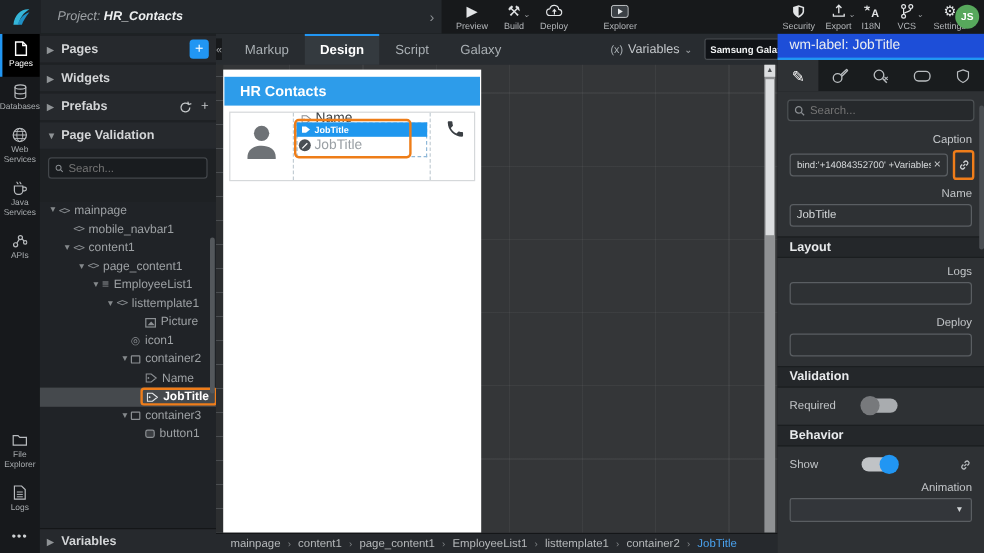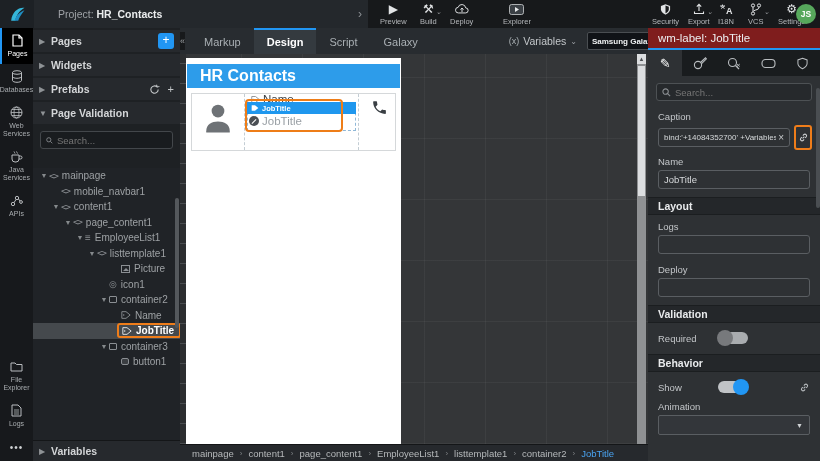--- a/index.html
+++ b/index.html
@@ -5,21 +5,21 @@
   * { margin:0; padding:0; box-sizing:border-box; }
   html,body { width:820px; height:461px; overflow:hidden; background:#17191c;
     font-family:"Liberation Sans", sans-serif; -webkit-font-smoothing:antialiased; }
   .abs { position:absolute; }
   svg { display:block; }
 
   
   #topbar { position:absolute; left:0; top:0; width:820px; height:28px; background:#17191b; z-index:30; }
   #topbar-left { position:absolute; left:0; top:0; width:368px; height:28px; background:#24282c; display:flex; align-items:center; }
   #logo-tile { width:34px; height:28px; background:#1d2125; display:flex; align-items:center; justify-content:center; }
-  #project { margin-left:24px; font-size:10.5px; color:#9ea2a6; white-space:nowrap; }
+  #project { margin-left:14px; font-size:10.5px; color:#9ea2a6; white-space:nowrap;font-style:italic; }
   #project b { color:#eceeef; font-weight:bold; }
   #proj-chevron { margin-left:auto; margin-right:6px; color:#8b8f93; font-size:12px; }
   #main-box { display:flex; align-items:center; height:20px; width:108px; background:#0e1114; border:1px solid #4a4e52; border-radius:2px; margin-right:8px; }
   #main-page-icon { width:18px; height:18px; background:#5d6267; display:flex; align-items:center; justify-content:center; }
   #main-page-icon i { display:block; width:8px; height:11px; background:#e8eaec; border-radius:1px; }
   #main-box .lbl { flex:1; color:#fff; font-size:10px; font-weight:bold; padding-left:7px; }
   #grid-icon { width:12px; height:12px; margin-right:5px; display:grid; grid-template-columns:5px 5px; grid-gap:2px; }
   #grid-icon i { width:5px; height:5px; background:#cfd2d4; }
   .top-action { position:absolute; top:2px; display:flex; flex-direction:column; align-items:center; color:#c7cacc; cursor:pointer; }
   .top-action .cap { font-size:7.5px; color:#b4b7ba; margin-top:1px; }
@@ -82,21 +82,21 @@
   .tool-ic { color:#8f9397; font-size:13px; margin:0 5px; cursor:pointer; }
   #collapse-right { margin-left:auto; width:13px; height:18px; background:#17191b; color:#9da1a4; font-size:9px; display:flex; align-items:center; justify-content:center; cursor:pointer; }
   #canvas-body { position:absolute; left:0; top:26px; width:468px; height:390px;
     background-image:
       repeating-linear-gradient(0deg, rgba(255,255,255,0.045) 0 1px, transparent 1px 61px),
       repeating-linear-gradient(90deg, rgba(255,255,255,0.045) 0 1px, transparent 1px 61px);
   }
   #ruler { position:absolute; left:0; top:0; width:6px; height:390px; background:#2c2e30;
     background-image:repeating-linear-gradient(0deg, #4a4d50 0 1px, transparent 1px 20px); }
   #phone { position:absolute; left:6px; top:4px; width:215px; height:386px; background:#fff; }
-  #phone-header { position:absolute; left:1px; top:6px; right:1px; height:24px; background:#2d9cea; display:flex; align-items:center; padding-left:13px; color:#fff; font-size:16px; font-weight:bold; }
+  #phone-header { position:absolute; left:1px; top:6px; right:1px; height:24px; background:#2d9cea; display:flex; align-items:center; padding-left:13px; color:#fff; font-size:12px; font-weight:bold; }
   #card { position:absolute; left:5px; top:35px; right:5px; height:58px; background:#fff; border:1px solid #d5d8da; display:flex; }
   #card-left { width:52px; display:flex; align-items:flex-start; justify-content:center; padding-top:6px; }
   #card-mid { flex:1; position:relative; border-left:1px dashed #c3cdd4; border-right:1px dashed #c3cdd4; }
   #card-right { width:36px; position:relative; }
   #name-row { position:absolute; left:6px; top:-1px; display:flex; align-items:center; color:#3c4043; font-size:11.5px; z-index:1; }
   #name-row svg { margin-right:3px; }
   #sel-bar { position:absolute; left:2px; right:2px; top:8px; height:12px; background:#1f97ee; z-index:2; display:flex; align-items:center; padding-left:4px; }
   #sel-bar .stxt { color:#fff; font-size:7.5px; font-weight:bold; margin-left:3px; }
   #widget-dash { position:absolute; left:2px; right:2px; top:8px; height:29px; border:1px dashed #8fb8d8; z-index:1; }
   #jobtitle-row { position:absolute; left:4px; top:21px; display:flex; align-items:center; z-index:2; }
@@ -107,29 +107,29 @@
   #canvas-scroll { position:absolute; right:2px; top:0px; width:9px; height:390px; background:#8f9193; }
   #canvas-scroll .thumb { position:absolute; left:1px; top:12px; width:7px; height:130px; background:#dcdee0; }
   #canvas-scroll .up { position:absolute; left:0; top:0; width:9px; height:10px; background:#dcdee0; color:#4a4d50; font-size:6px; text-align:center; line-height:10px; }
   #breadcrumb { position:absolute; left:0; bottom:0; width:468px; height:17px; background:#26292d; border-top:1px solid #141618; display:flex; align-items:center; padding-left:12px; }
   .crumb { font-size:9.5px; color:#b6b9bb; cursor:pointer; white-space:nowrap; }
   .crumb.last { color:#4aa3f0; }
   .crumb-sep { color:#7d8184; font-size:8px; margin:0 6px; }
 
   
   #inspector { position:absolute; left:648px; top:28px; width:172px; height:433px; background:#2e3134; z-index:10; }
-  #insp-header { height:22px; background:#7f1d1d; border-bottom:2px solid #2196f3; display:flex; align-items:center; padding-left:10px; color:#eceef0; font-size:11.5px; }
+  #insp-header { height:22px; background:#1d4ed8; border-bottom:2px solid #2196f3; display:flex; align-items:center; padding-left:10px; color:#eceef0; font-size:11.5px; }
   #insp-tabs { height:26px; background:#191c1e; display:flex; }
   .itab { width:34.4px; display:flex; align-items:center; justify-content:center; color:#b9bdc0; cursor:pointer; }
   .itab.active { background:#2e3134; color:#fff; }
   .itab .pencil { font-size:13px; }
   #insp-search-wrap { padding:7px 8px 4px; }
   #insp-search { height:18px; background:#26292c; border:1px solid #4d5154; border-radius:3px; display:flex; align-items:center; padding:0 5px; }
   #insp-search input { background:transparent; border:none; outline:none; color:#9ca0a3; font-size:9.5px; width:130px; font-family:"Liberation Sans",sans-serif; }
-  .fld-label { color:#c3c6c9; font-size:9.5px; padding:6px 10px 3px; }
+  .fld-label { color:#c3c6c9; font-size:9.5px; padding:6px 10px 3px;text-align:right; }
   .fld-input { margin:0 10px; height:19px; background:#2e3134; border:1px solid #5a5e62; border-radius:3px; display:flex; align-items:center; padding:0 5px; }
   .fld-input input { flex:1; background:transparent; border:none; outline:none; color:#d7dadc; font-size:9.5px; width:10px; font-family:"Liberation Sans",sans-serif; }
   #caption-row { display:flex; align-items:center; }
   #caption-row .fld-input { flex:1; margin-right:4px; }
   #caption-row .fld-input input { font-size:8px; }
   .clear-x { color:#c7cacc; font-size:10px; margin-left:2px; cursor:pointer; }
   #bind-btn { width:18px; height:25px; border:2px solid #ef7d1a; border-radius:3px; display:flex; align-items:center; justify-content:center; margin-right:8px; cursor:pointer; }
   .section-hdr { height:18px; background:#24272a; border-top:1px solid #1b1e20; border-bottom:1px solid #1b1e20; display:flex; align-items:center; padding-left:10px; color:#e8eaec; font-size:10.5px; font-weight:bold; margin-top:8px; }
   .toggle-row { display:flex; align-items:center; padding:9px 10px 2px; }
   .toggle-row .tlbl { color:#c3c6c9; font-size:9.5px; width:60px; }

